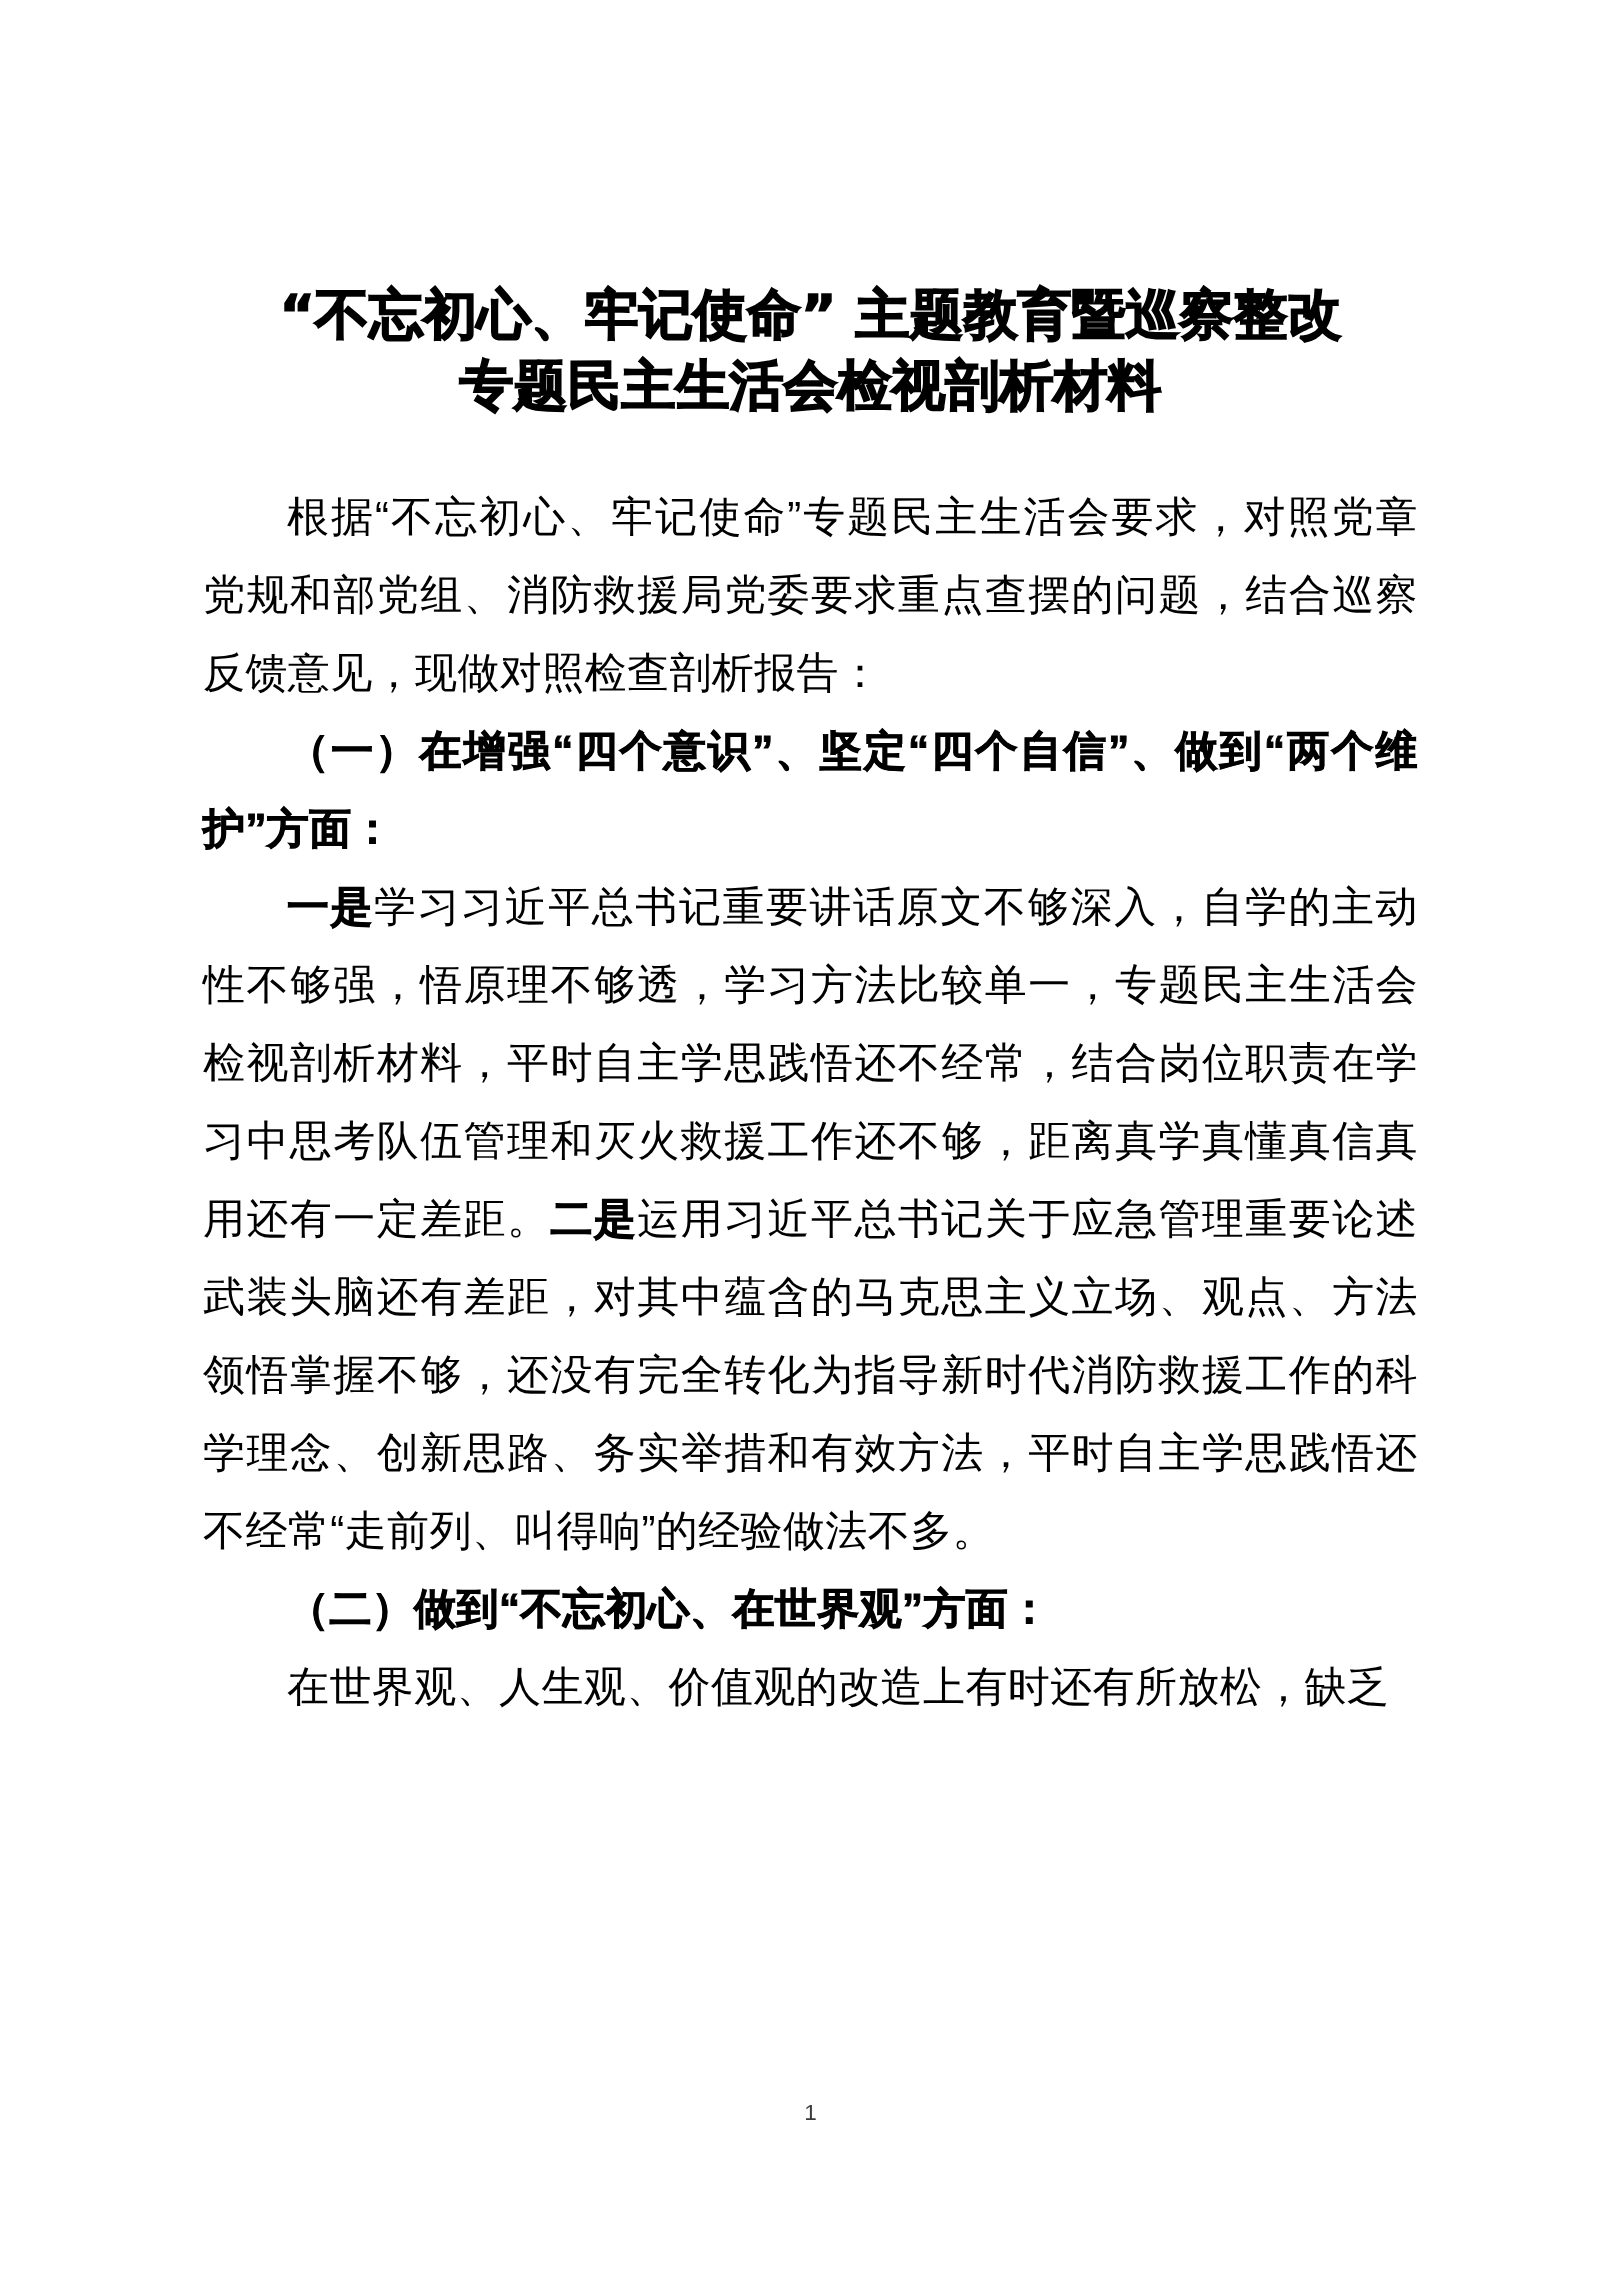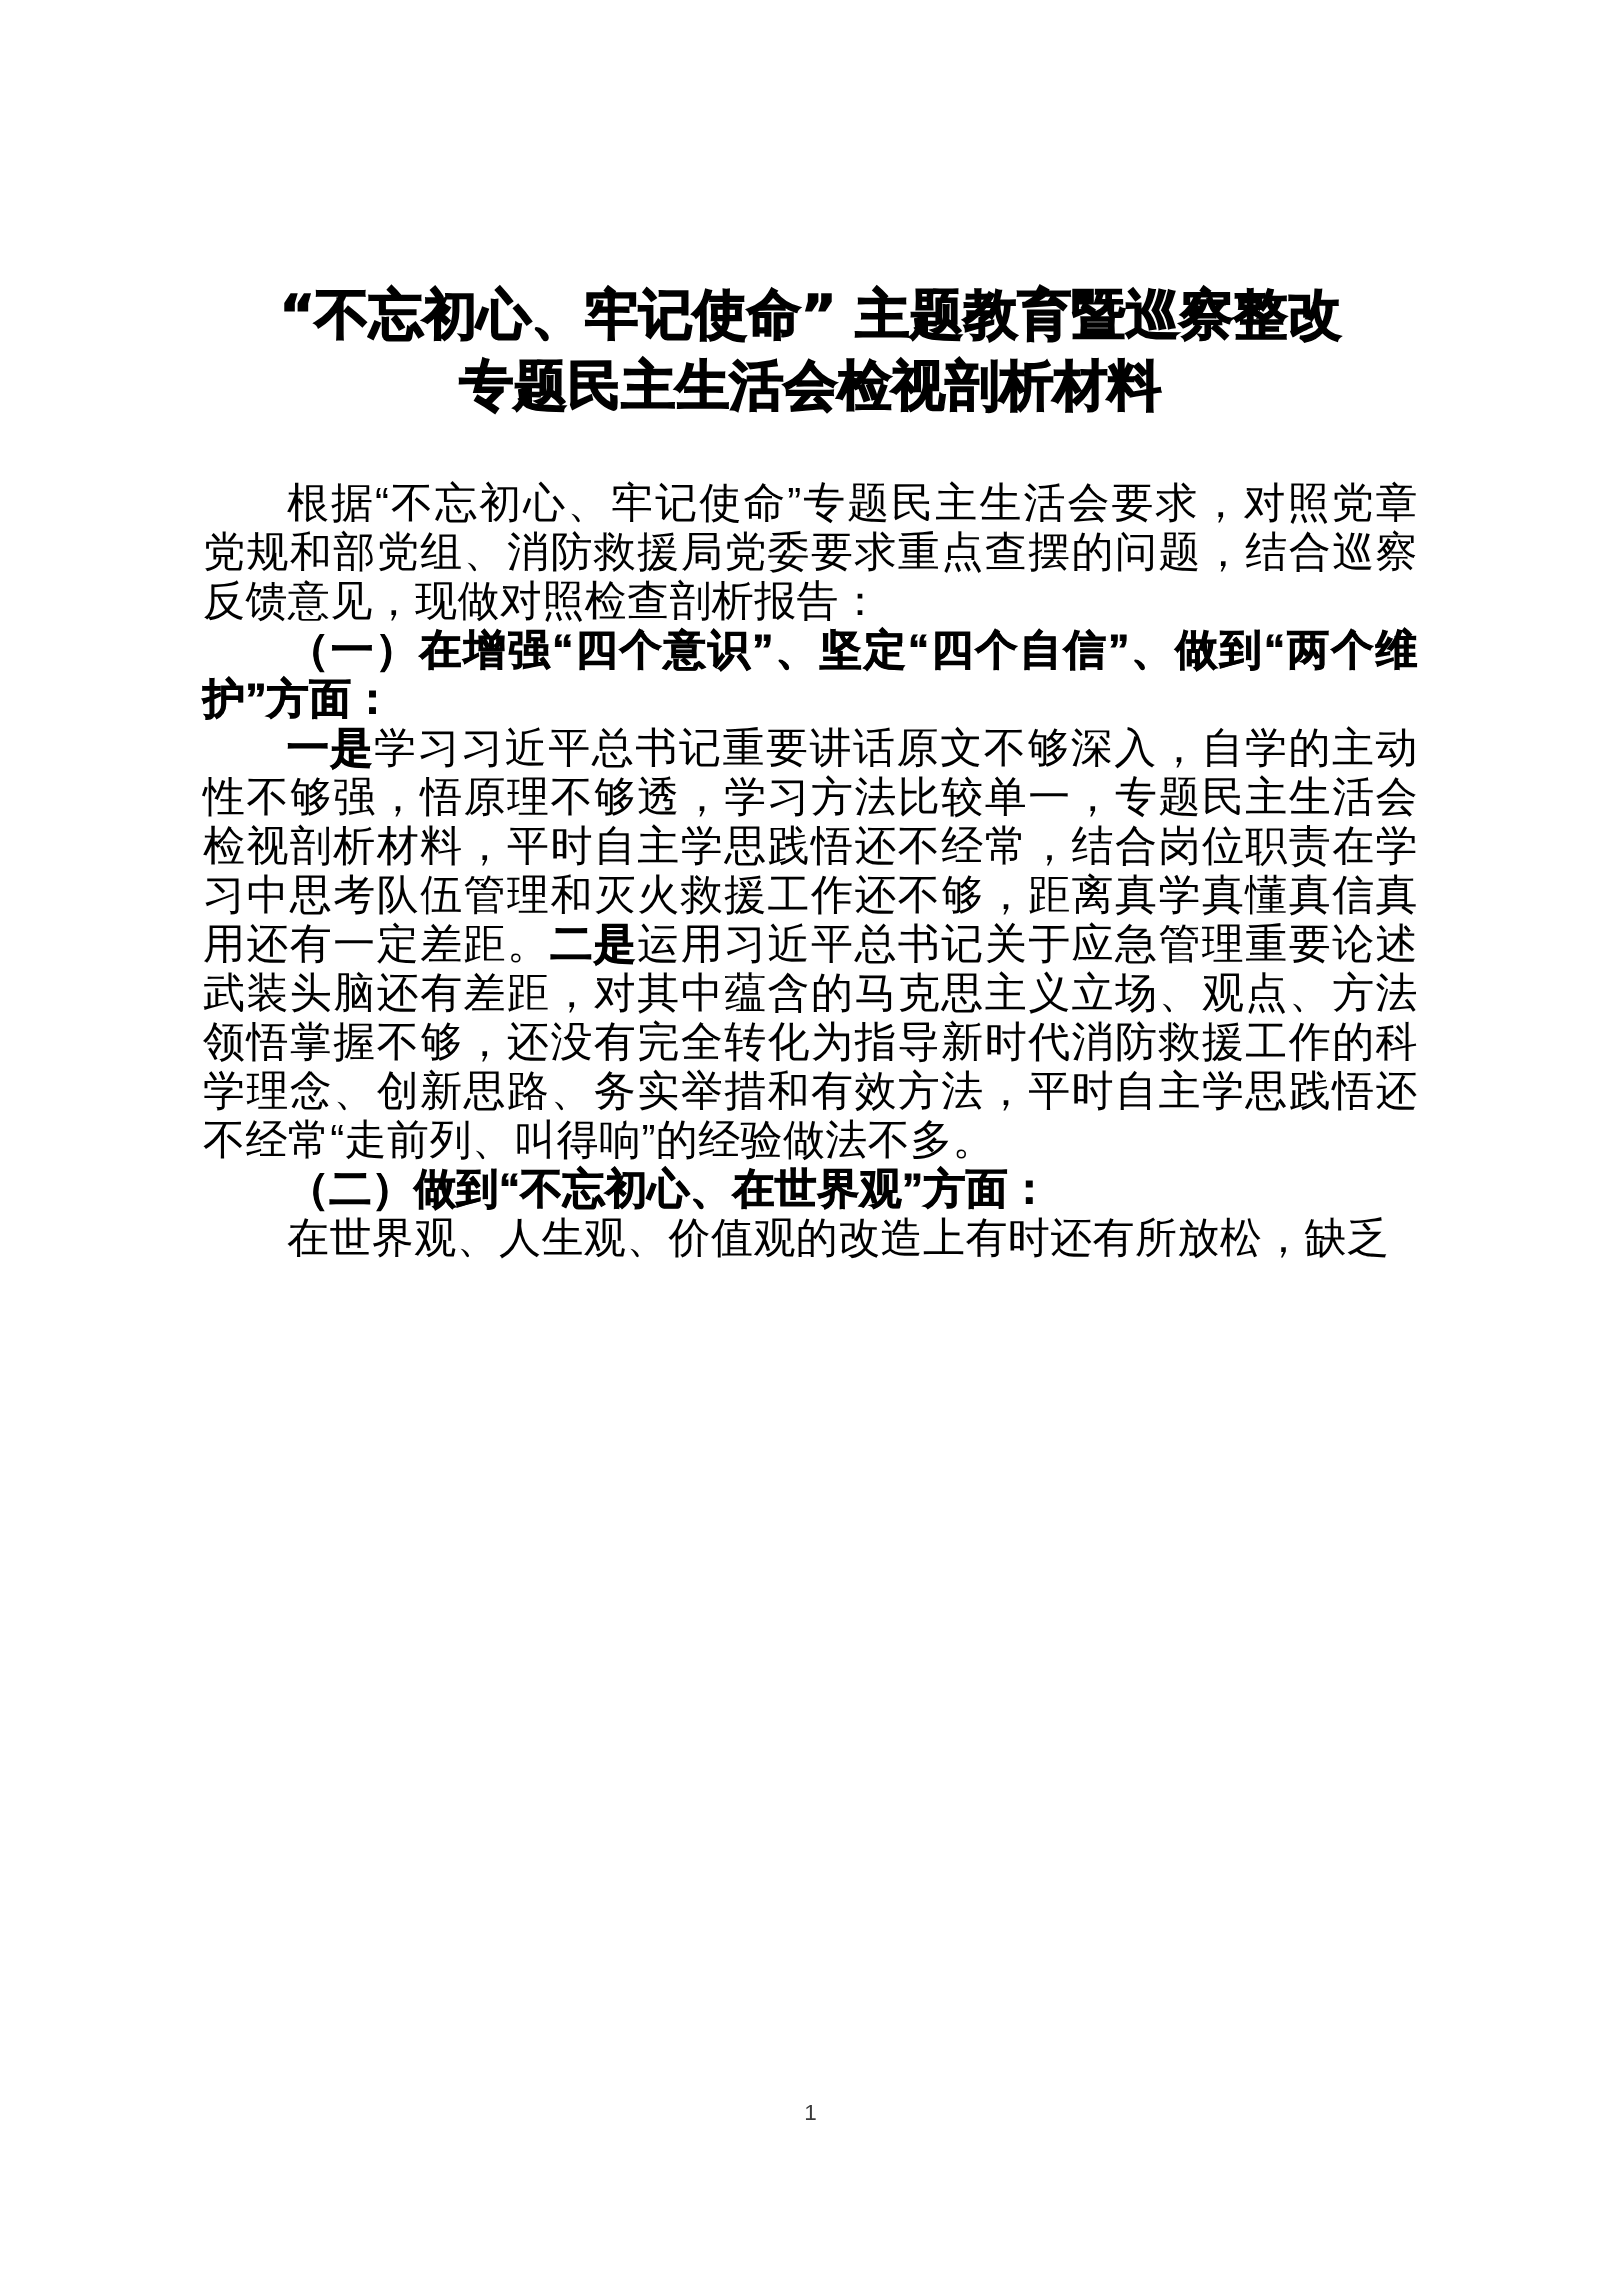--- a/index.html
+++ b/index.html
@@ -45,21 +45,21 @@
   }
 
   
   .body-block {
     margin-top: 57px;
   }
   p.para {
     margin: 0;
     font-family: "Liberation Sans", "DejaVu Sans", sans-serif;
     font-size: 42px;
-    line-height: 49px;
+    line-height: 78px;
     text-align: justify;
     text-justify: inter-ideograph;
     text-indent: 84px;
     letter-spacing: 0.4px;
     color: #000000;
     font-weight: 400;
   }
   p.para.heading-bold {
     font-weight: bold;
     -webkit-text-stroke: 0.9px #000;

